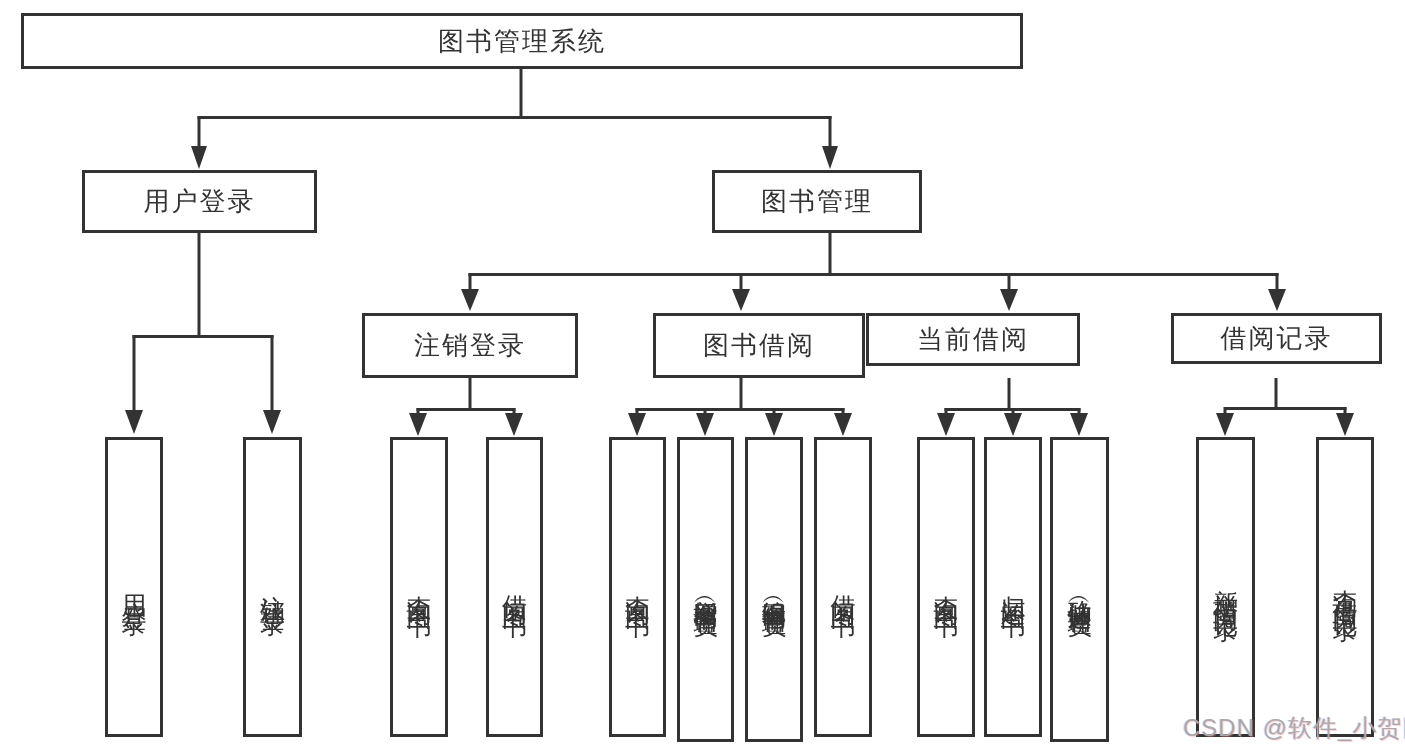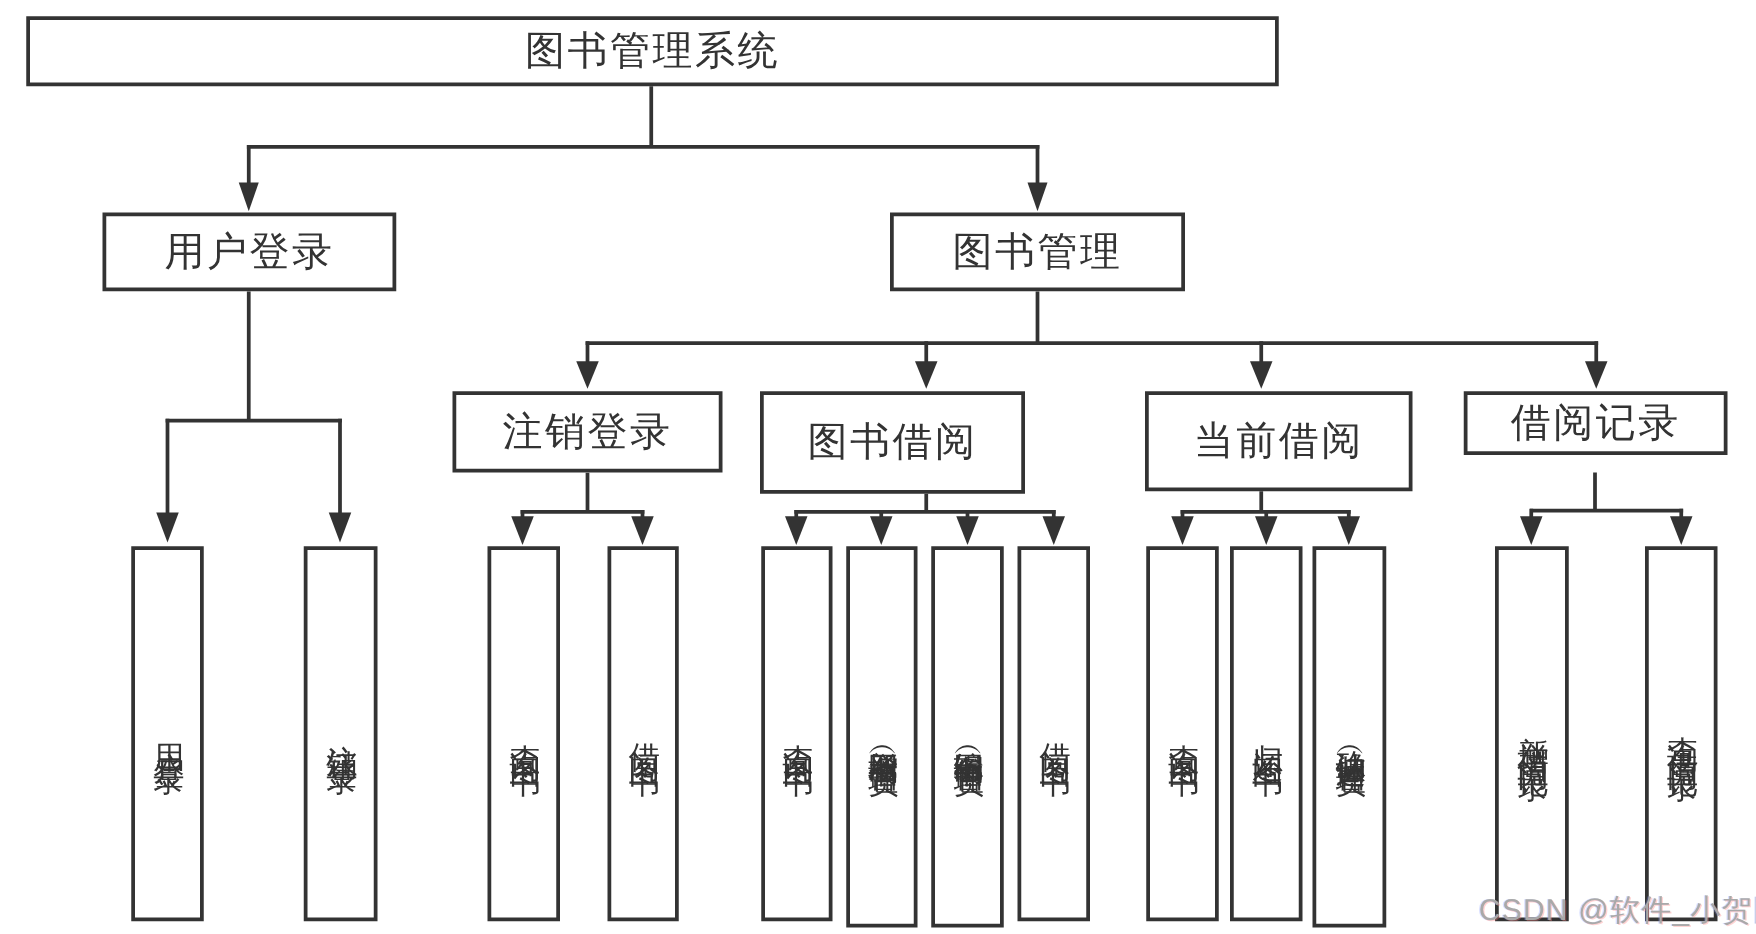--- a/index.html
+++ b/index.html
@@ -4,21 +4,21 @@
 <style>
   html,body{margin:0;padding:0;background:#ffffff;}
   #stage{
     position:relative;width:1405px;height:747px;background:#ffffff;overflow:hidden;
     font-family:"Liberation Sans","DejaVu Sans",sans-serif;color:#333;
   }
   #wires{position:absolute;left:0;top:0;z-index:0;}
   .hbox{
     position:absolute;box-sizing:border-box;border:3px solid #333;background:#fff;
     display:flex;align-items:center;justify-content:center;z-index:2;
-    font-size:32px;letter-spacing:2px;color:#333;
+    font-size:26px;letter-spacing:2px;color:#333;
   }
   .vbox{
     position:absolute;box-sizing:border-box;border:3px solid #333;background:#fff;
     display:flex;align-items:center;justify-content:center;z-index:2;color:#333;
   }
   .vbox span{
     writing-mode:vertical-rl;text-orientation:mixed;
     font-size:25px;letter-spacing:6px;line-height:1;white-space:nowrap;
   }
   .vbox.long span{font-size:24px;letter-spacing:2px;}
@@ -99,31 +99,31 @@
     </g>
   </svg>
 
   <div class="hbox" style="left:21px;top:13px;width:1002px;height:56px">
     <span>图书管理系统</span>
   </div>
 
   <div class="hbox" style="left:82px;top:170px;width:235px;height:63px">
     <span>用户登录</span>
   </div>
-  <div class="hbox" style="left:712px;top:170px;width:236px;height:63px">
+  <div class="hbox" style="left:712px;top:170px;width:210px;height:63px">
     <span>图书管理</span>
   </div>
 
   <div class="hbox" style="left:362px;top:313px;width:216px;height:65px">
     <span>注销登录</span>
   </div>
-  <div class="hbox" style="left:608px;top:313px;width:212px;height:82px">
+  <div class="hbox" style="left:653px;top:313px;width:212px;height:65px">
     <span>图书借阅</span>
   </div>
-  <div class="hbox" style="left:916px;top:313px;width:214px;height:80px">
+  <div class="hbox" style="left:866px;top:313px;width:214px;height:53px">
     <span>当前借阅</span>
   </div>
   <div class="hbox" style="left:1171px;top:313px;width:211px;height:51px">
     <span>借阅记录</span>
   </div>
 
   <div class="vbox" style="left:105px;top:437px;width:58px;height:300px">
     <span>用户登录</span>
   </div>
   <div class="vbox" style="left:243px;top:437px;width:59px;height:300px">

